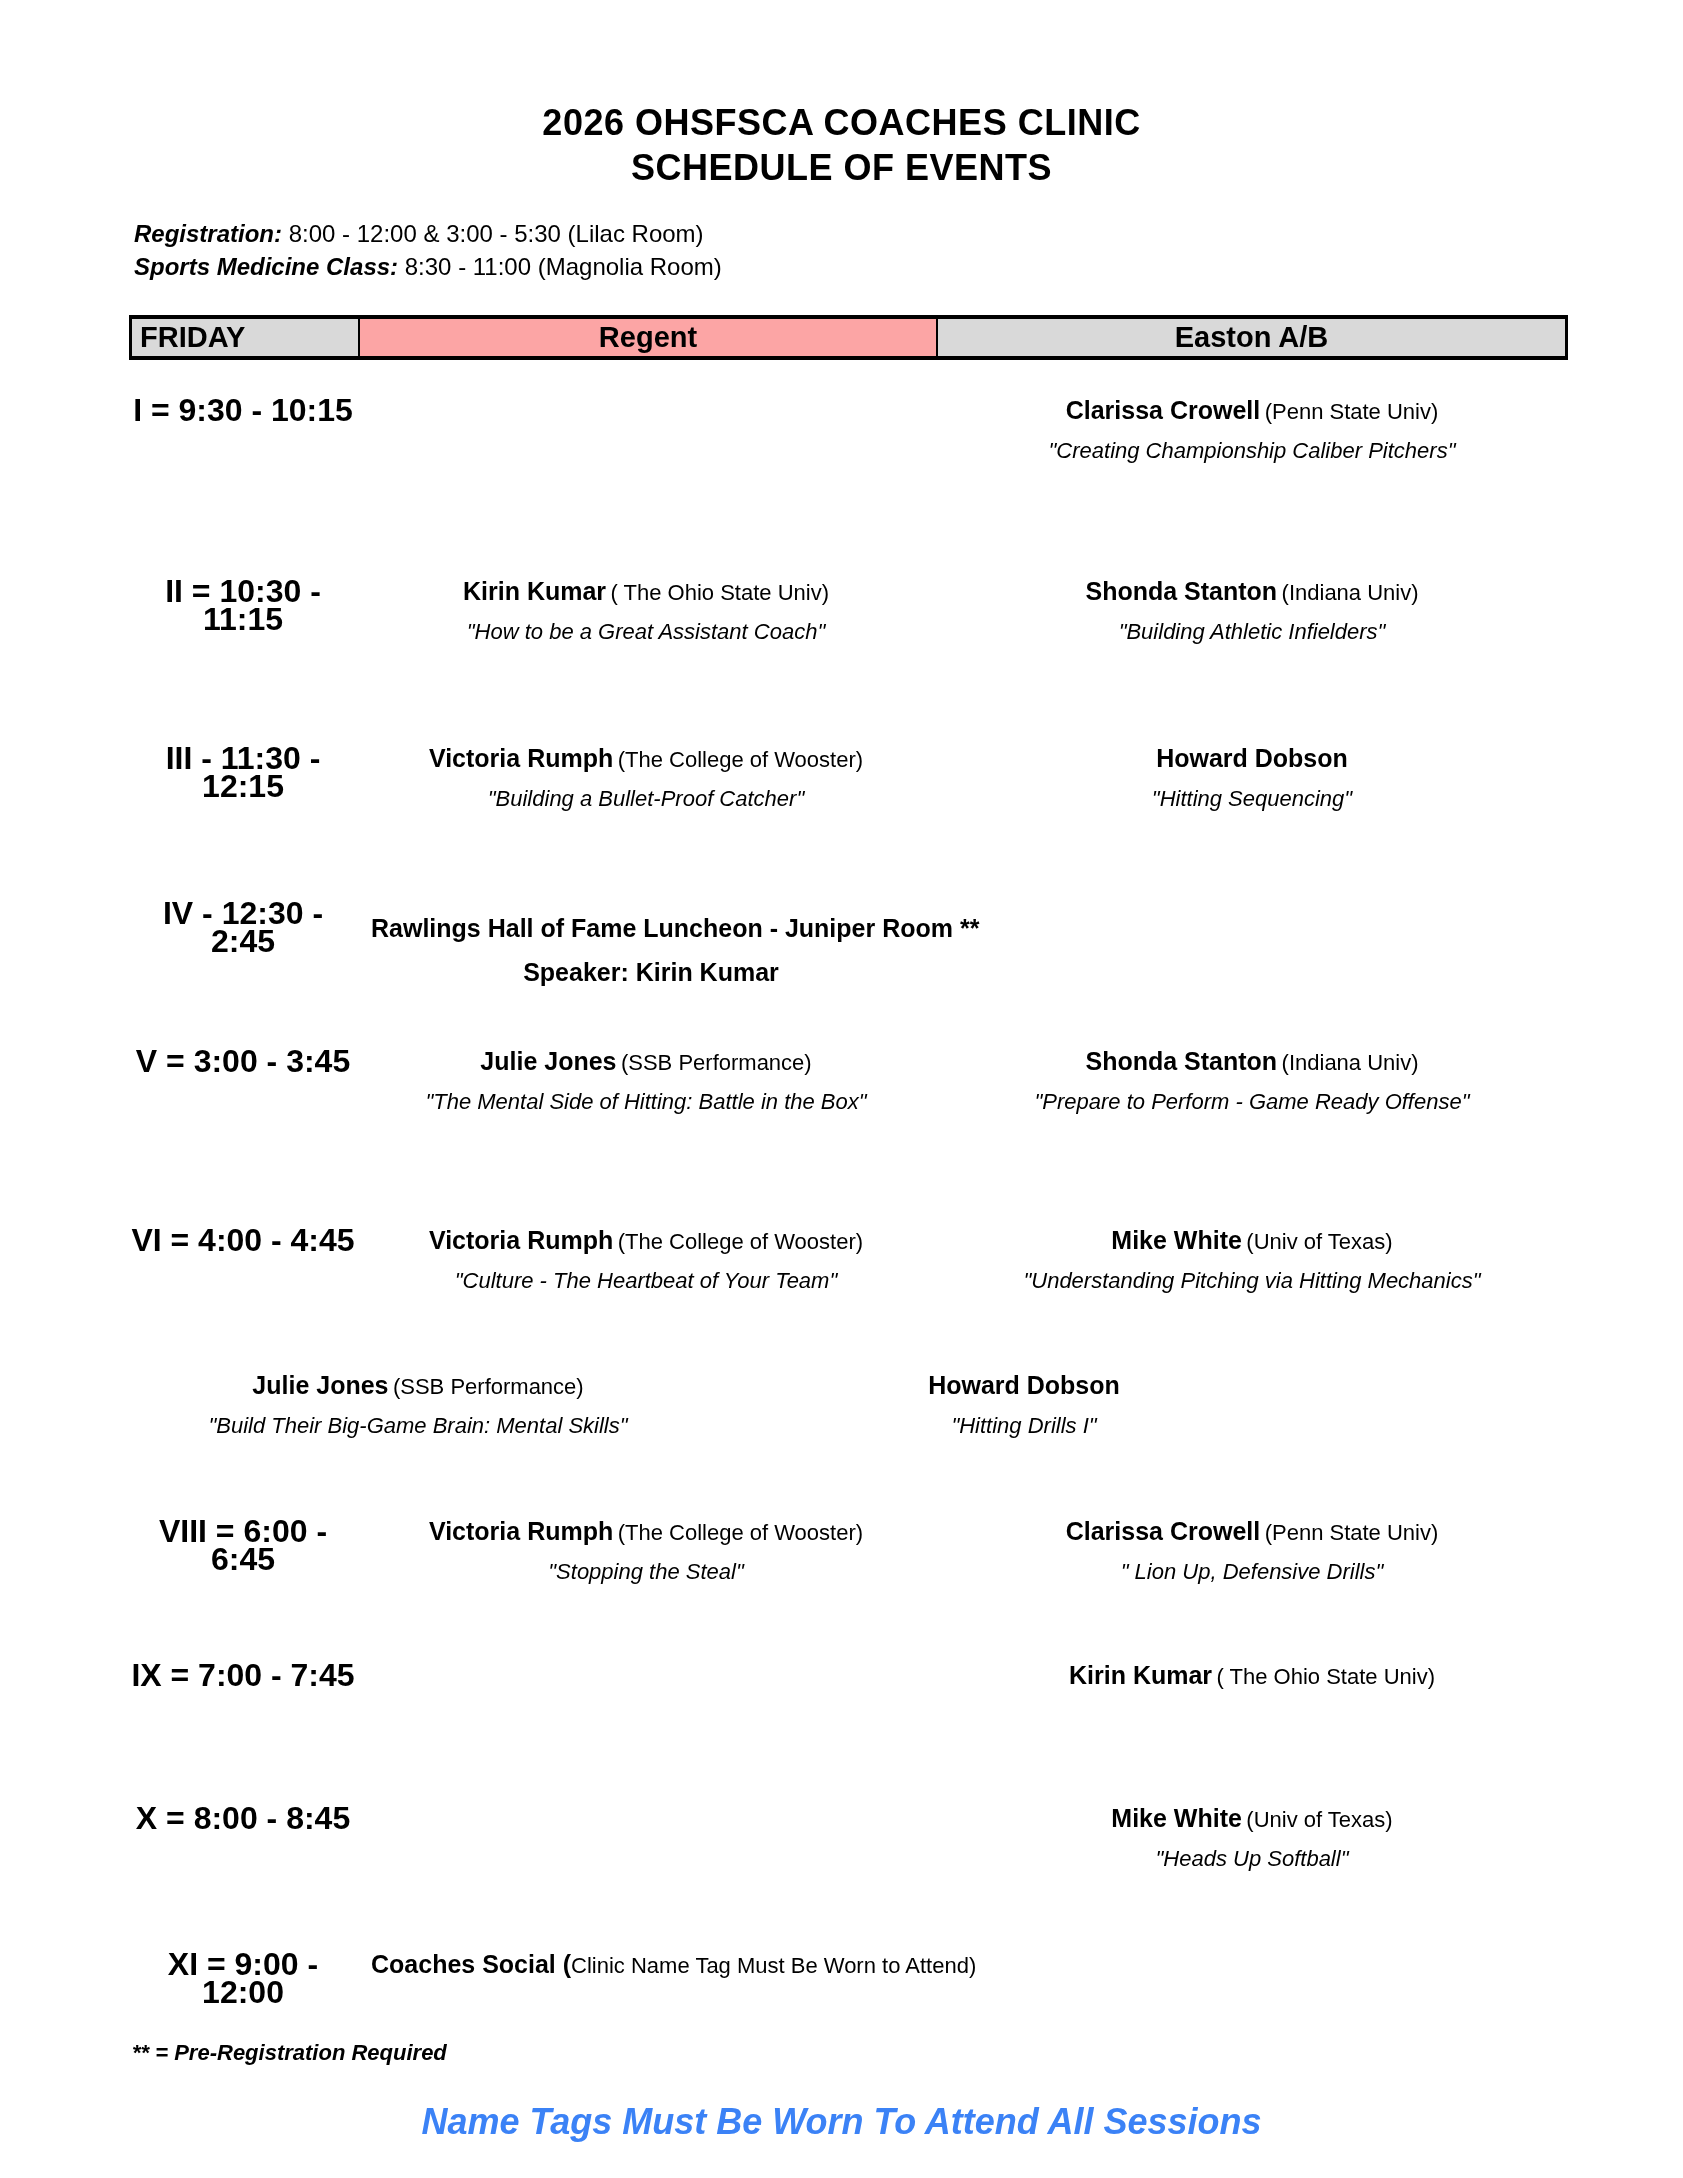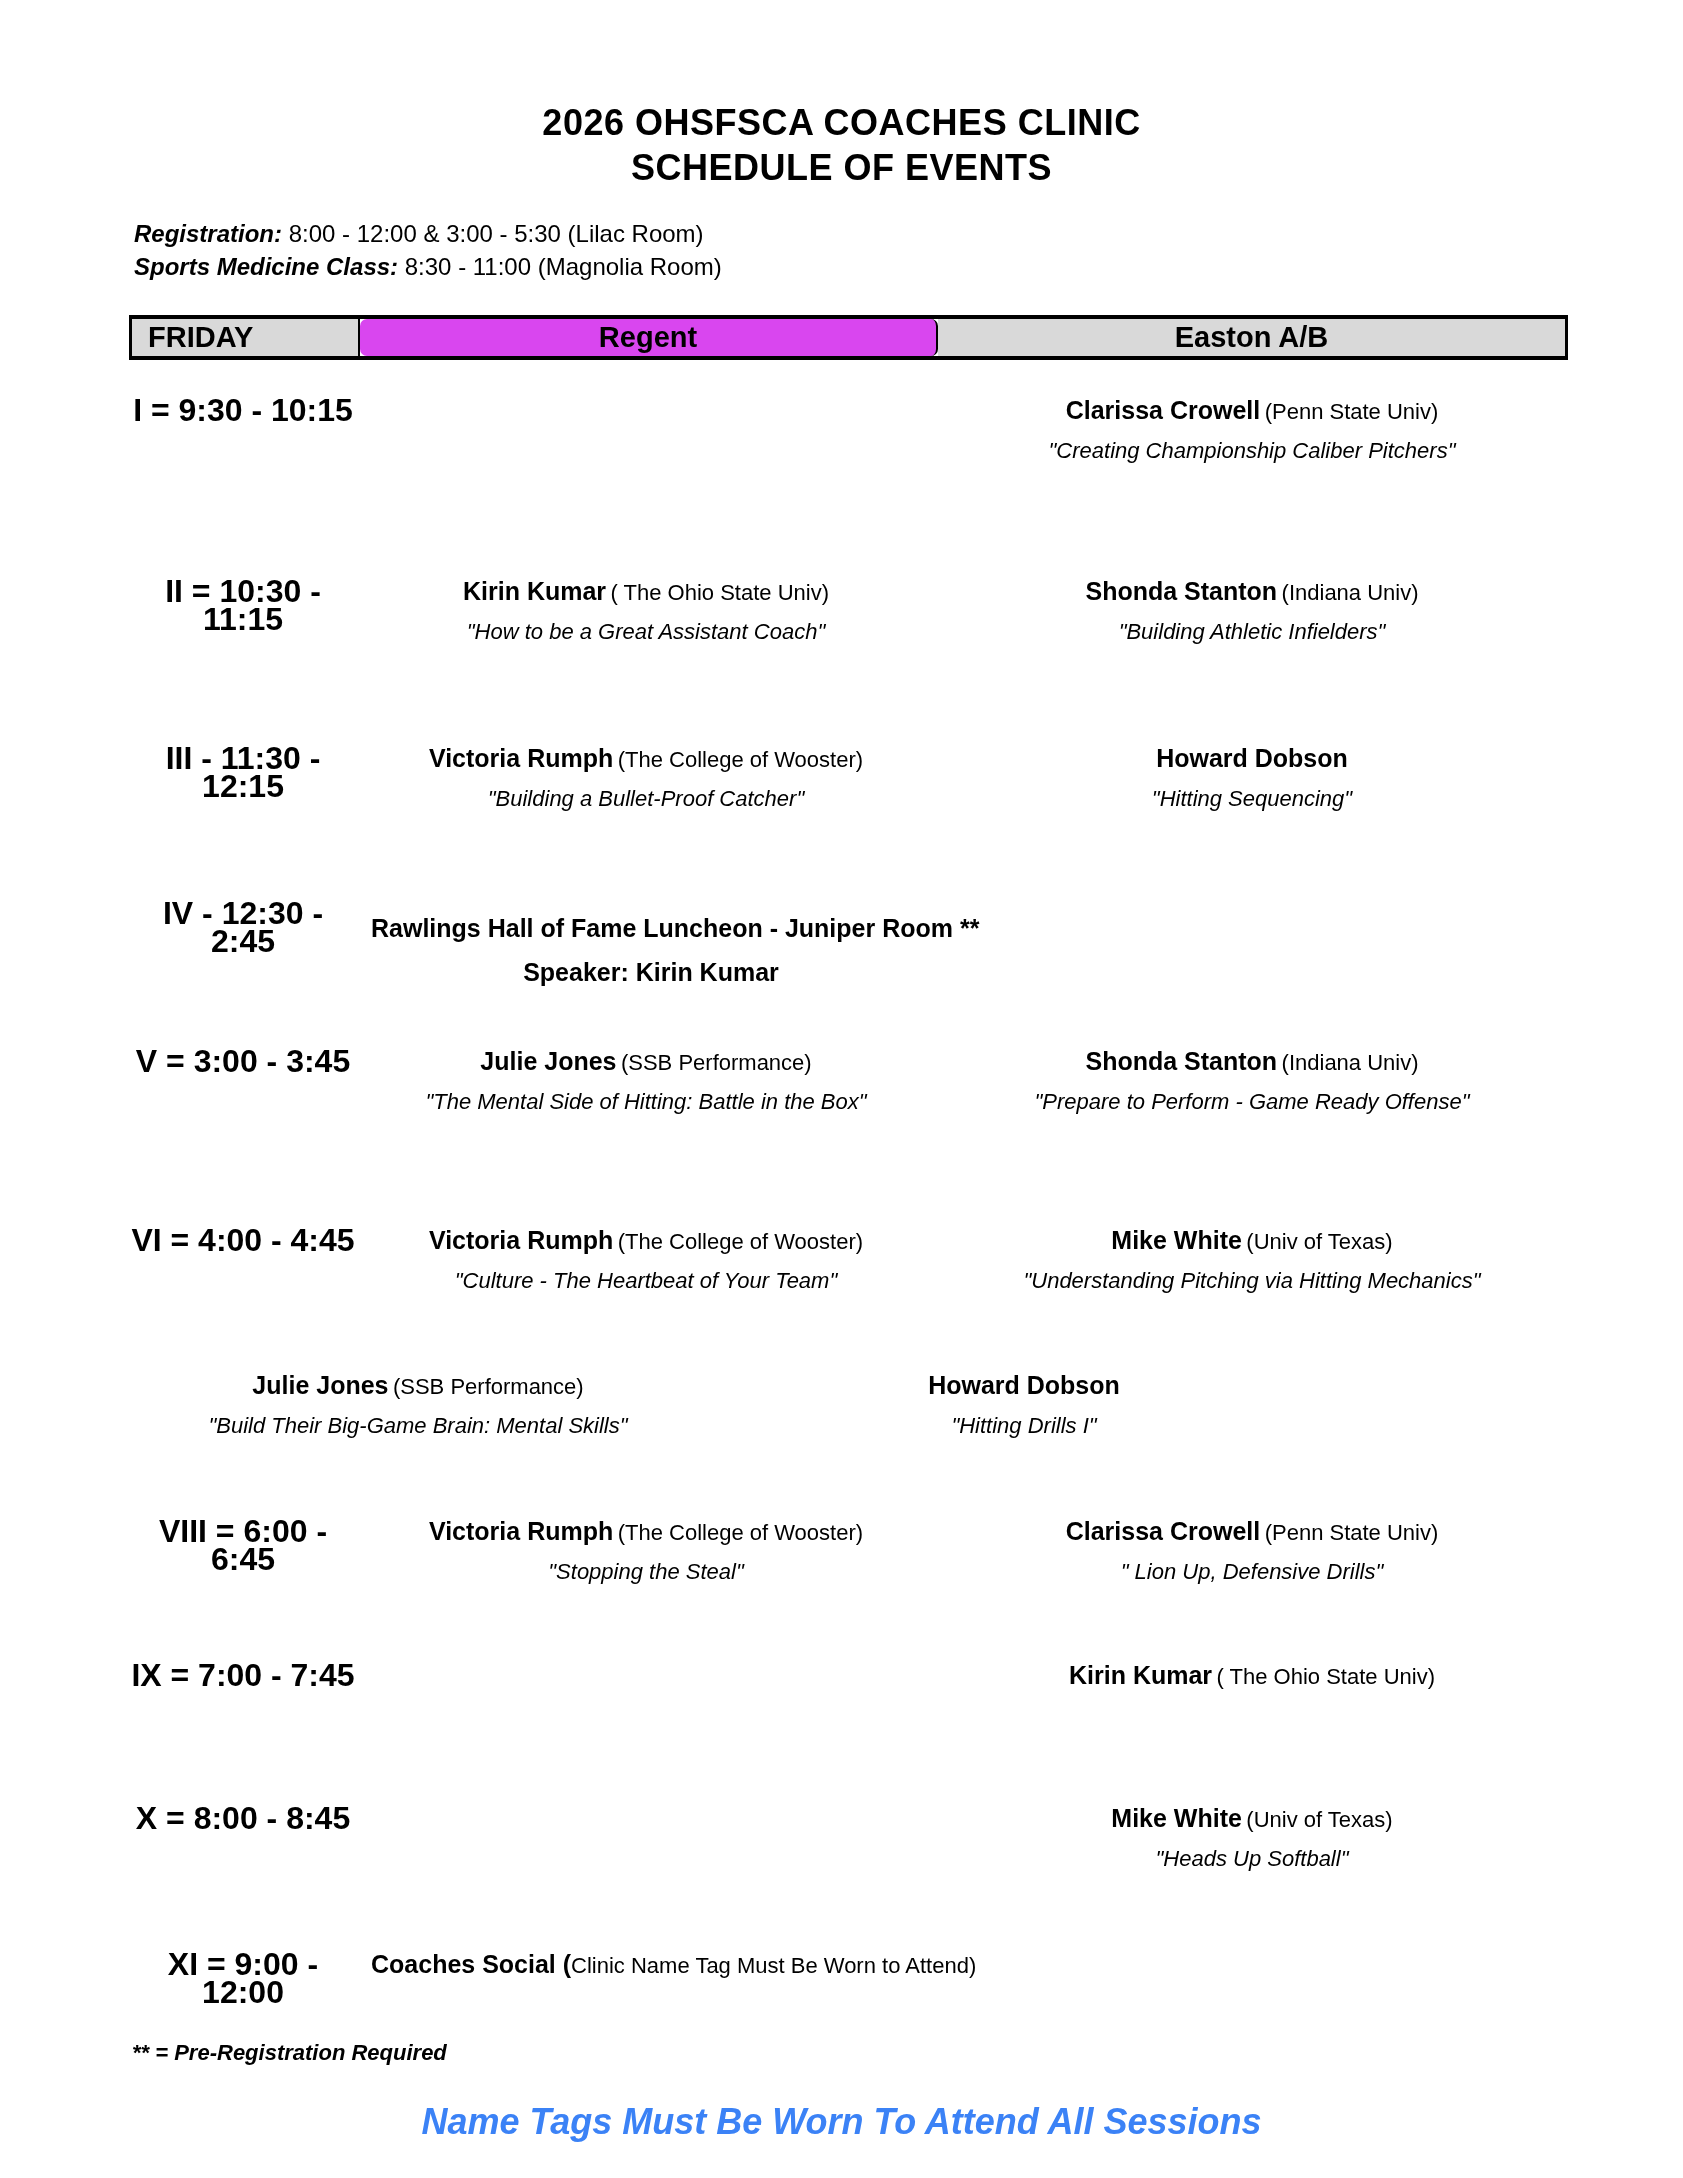--- a/index.html
+++ b/index.html
@@ -48,21 +48,21 @@
     border-bottom-width: 4px;
   }
   .th {
     box-sizing: border-box;
     height: 100%;
     display: flex;
     align-items: center;
     font-weight: bold;
     font-size: 29px;
   }
-  .th-day    { width: 228px; padding-left: 16px; border-right: 2px solid #000; }
+  .th-day    { width: 228px; padding-left: 8px; border-right: 2px solid #000; }
   .th-regent { width: 578px; justify-content: center; border-right: 2px solid #000; }
   .th-easton { flex: 1; justify-content: center; }
 
   
   .row {
     position: absolute;
     left: 129px;
     width: 1439px;
     display: flex;
     line-height: 28px;
@@ -126,21 +126,21 @@
     <div>SCHEDULE OF EVENTS</div>
   </div>
 
   <div class="info-block">
     <div><span class="info-label">Registration:</span><span class="info-text"> 8:00 - 12:00 &amp; 3:00 - 5:30 (Lilac Room)</span></div>
     <div><span class="info-label">Sports Medicine Class:</span><span class="info-text"> 8:30 - 11:00 (Magnolia Room)</span></div>
   </div>
 
   <div class="thead">
     <div class="th th-day" style="background: rgb(217, 217, 217);">FRIDAY</div>
-    <div class="th th-regent" style="background: #d946ef; border-radius: 7px;">Regent</div>
+    <div class="th th-regent" style="background: #fca5a5;">Regent</div>
     <div class="th th-easton" style="background: rgb(217, 217, 217);">Easton A/B</div>
   </div>
 
   <div class="row" style="top:396px">
     <div class="c-time">I = 9:30 - 10:15</div>
     <div class="c-regent"></div>
     <div class="c-easton">
       <div class="speaker-line">
         <span class="speaker-name">Clarissa Crowell</span>
         <span class="speaker-affil">(Penn State Univ)</span>

